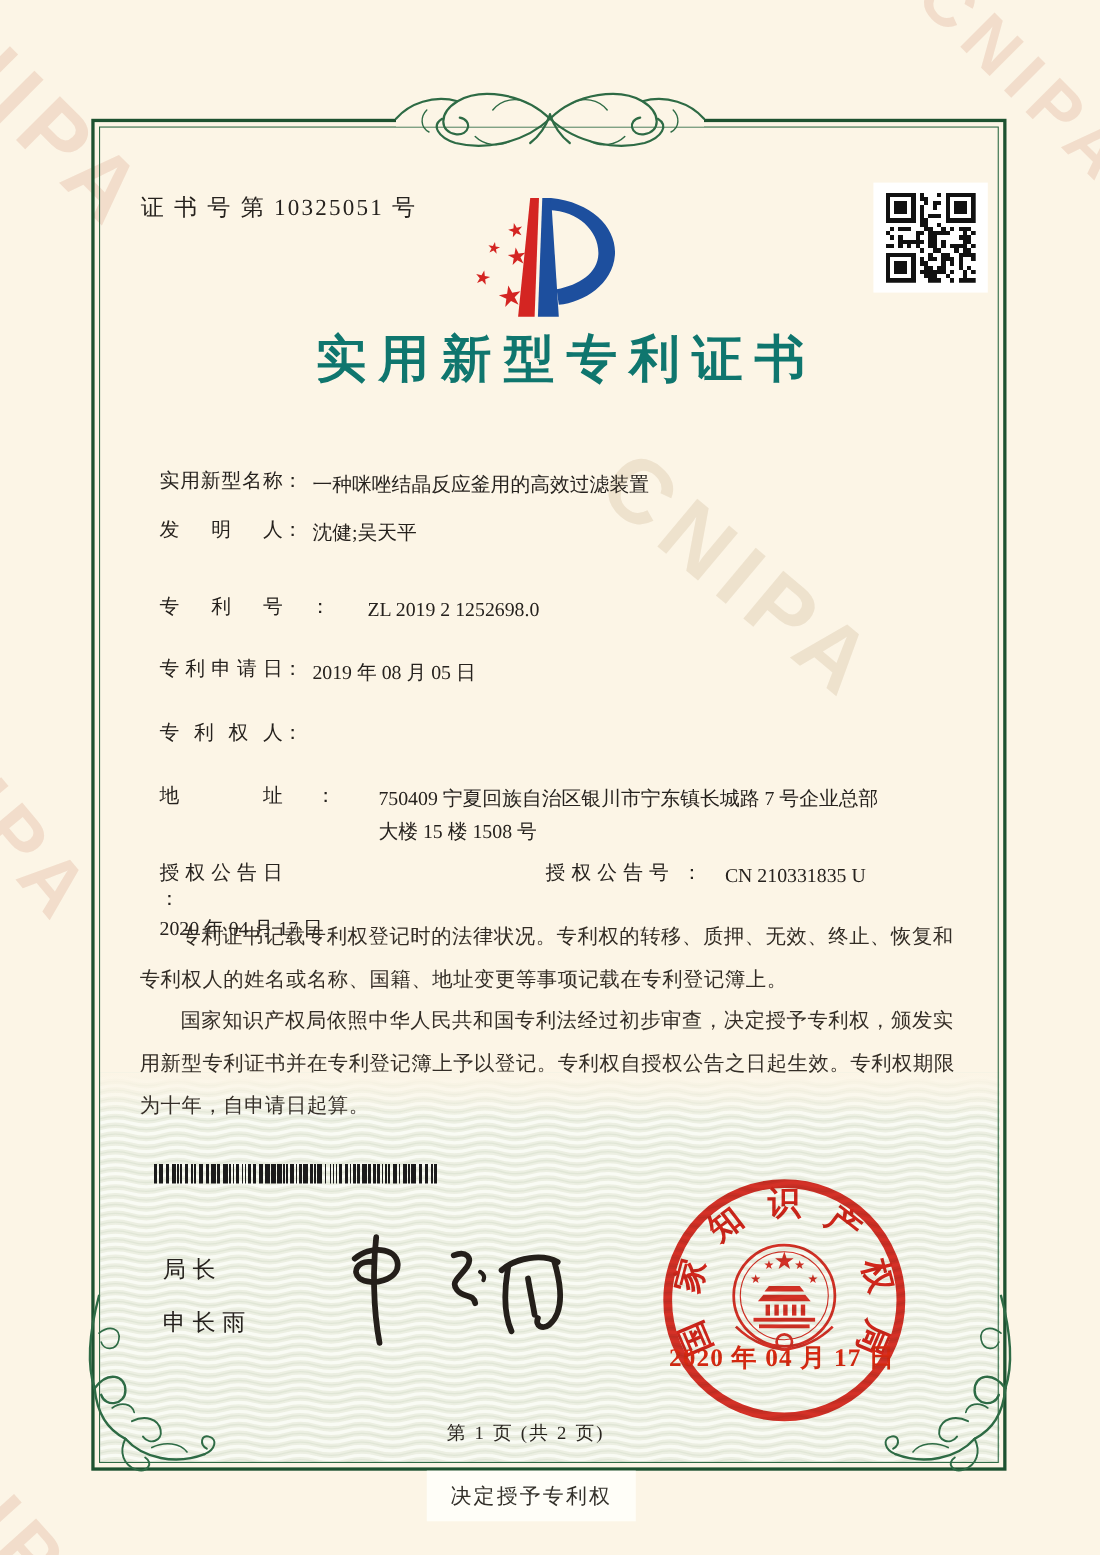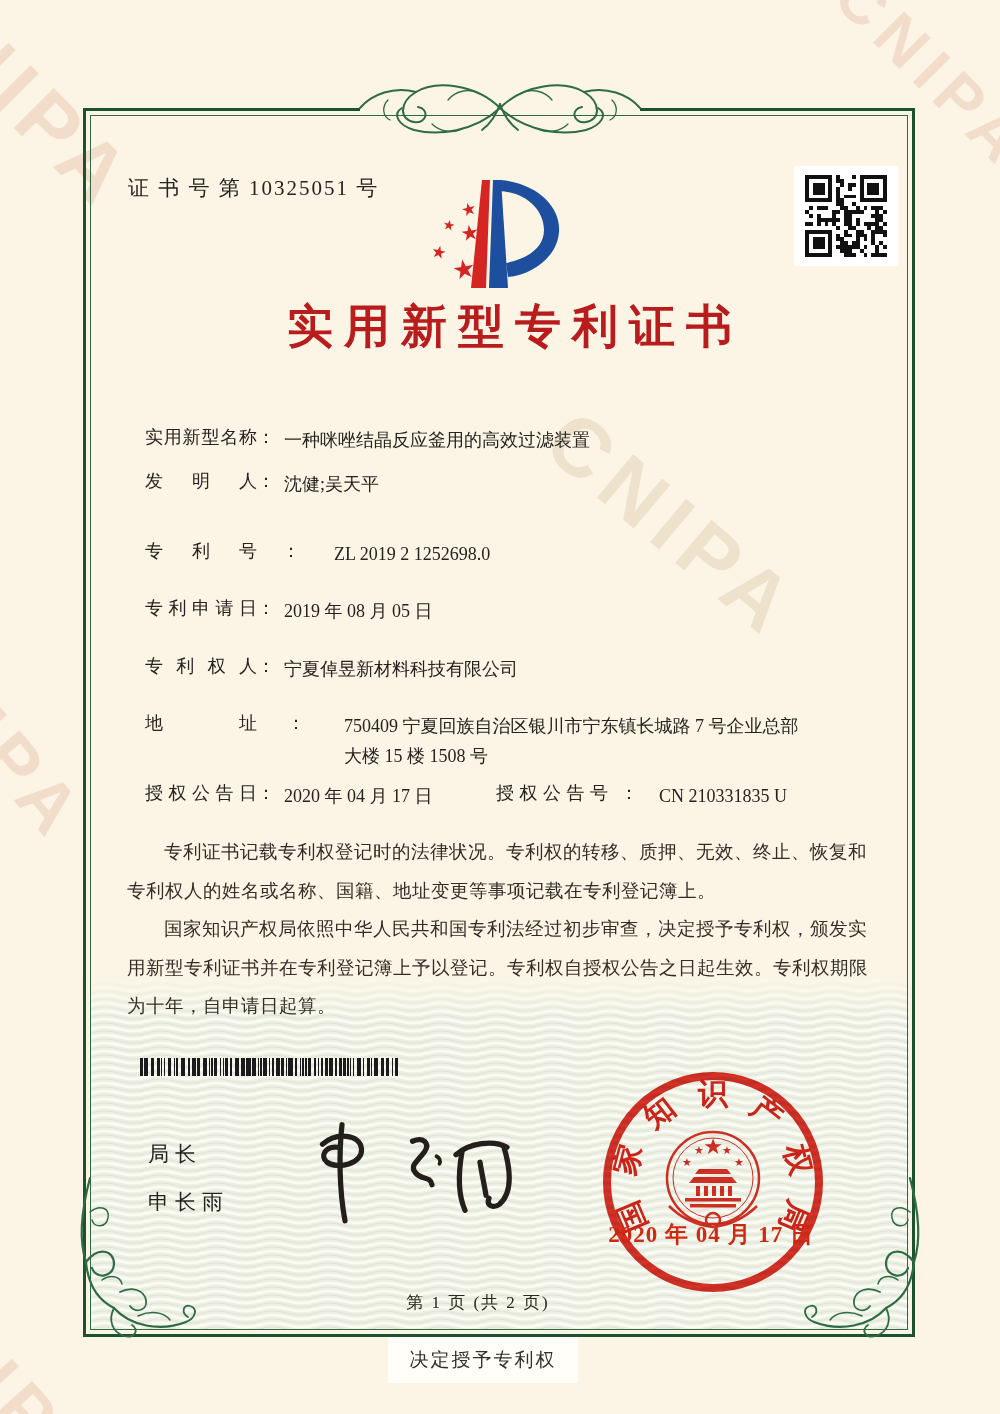--- a/index.html
+++ b/index.html
@@ -40,31 +40,31 @@
   }
   .logo{position:absolute; left:398px; top:170px;}
   .qr-panel{
     position:absolute; left:794px; top:166px; width:104px; height:100px;
     background:#ffffff;
   }
   .qr{position:absolute; left:11px; top:9px;}
   .doc-title{
     position:absolute; left:83px; top:296px; width:864px;
     text-align:center; font-size:46px; font-weight:bold; letter-spacing:11px;
-    color:#b91c1c;
+    color:#0f766e;
   }
   .fields{position:absolute; left:145px; top:425px; width:716px; font-size:18px;}
   .frow{position:absolute; left:0; display:flex; align-items:flex-start;}
   .frow.r0{top:0;}
   .frow.r1{top:44px;}
   .frow.r2{top:114px;gap:25px;}
   .frow.r3{top:171px;}
   .frow.r4{top:229px;}
   .frow.r5{top:286px;gap:30px;}
-  .frow.r6{top:356px; width:716px;}
+  .frow.r6{top:356px; width:716px;flex-direction:column;}
   .flabel{width:112px; text-align:justify; text-align-last:justify; flex:none;}
   .fcolon{flex:none; margin-right:9px;}
   .fval{line-height:30px;}
   .frow.r5 .fval{white-space:pre-line;}
   .pair2{position:absolute; left:351px; top:0; display:flex;gap:12px;}
   .body-text{
     position:absolute; left:127px; top:833px; width:748px;
     font-size:18.5px; line-height:38.5px; letter-spacing:0.5px; color:#332d26;
   }
   .body-text p{margin:0; text-indent:2em;}
@@ -426,21 +426,20 @@
       <span class="fval">ZL 2019 2 1252698.0</span>
     </div>
     <div class="frow r3">
       <span class="flabel">专利申请日</span>
         <span class="fcolon">：</span>
       <span class="fval">2019 年 08 月 05 日</span>
     </div>
     <div class="frow r4">
       <span class="flabel">专利权人</span>
         <span class="fcolon">：</span>
-      <span class="fval">宁夏倬昱新材料科技有限公司</span>
     </div>
     <div class="frow r5">
       <span class="flabel">地址</span>
         <span class="fcolon">：</span>
       <span class="fval">750409 宁夏回族自治区银川市宁东镇长城路 7 号企业总部
 大楼 15 楼 1508 号</span>
     </div>
     <div class="frow r6">
       <span class="flabel">授权公告日</span>
         <span class="fcolon">：</span>

